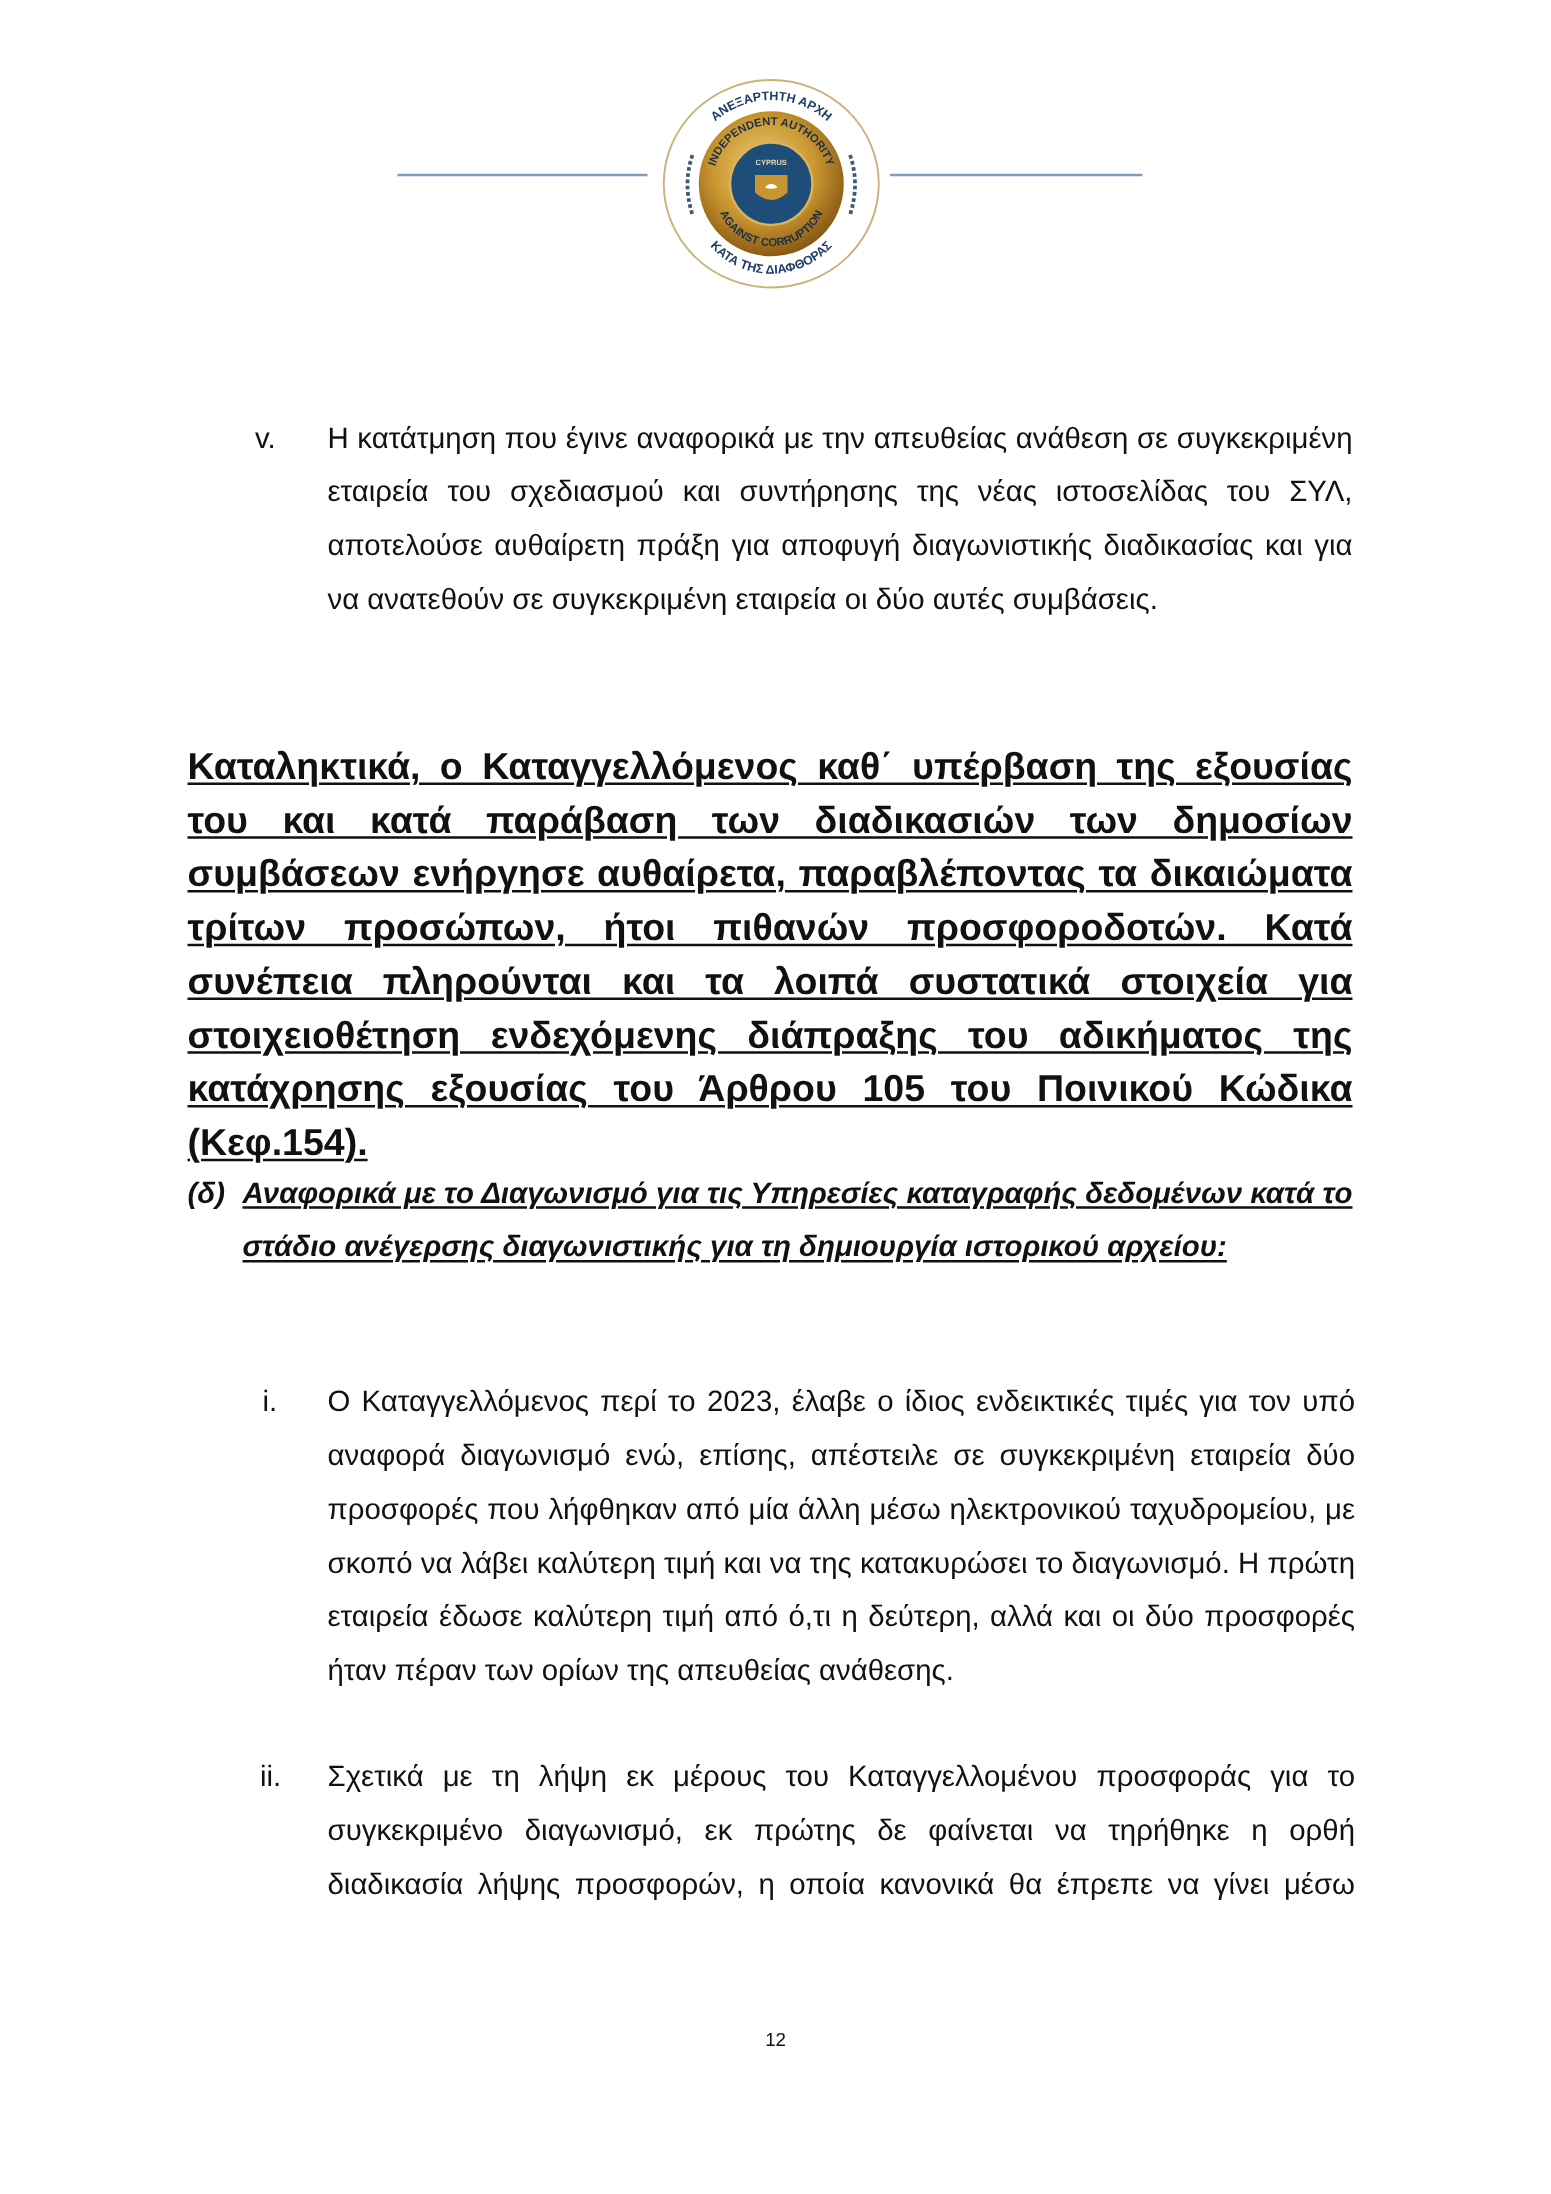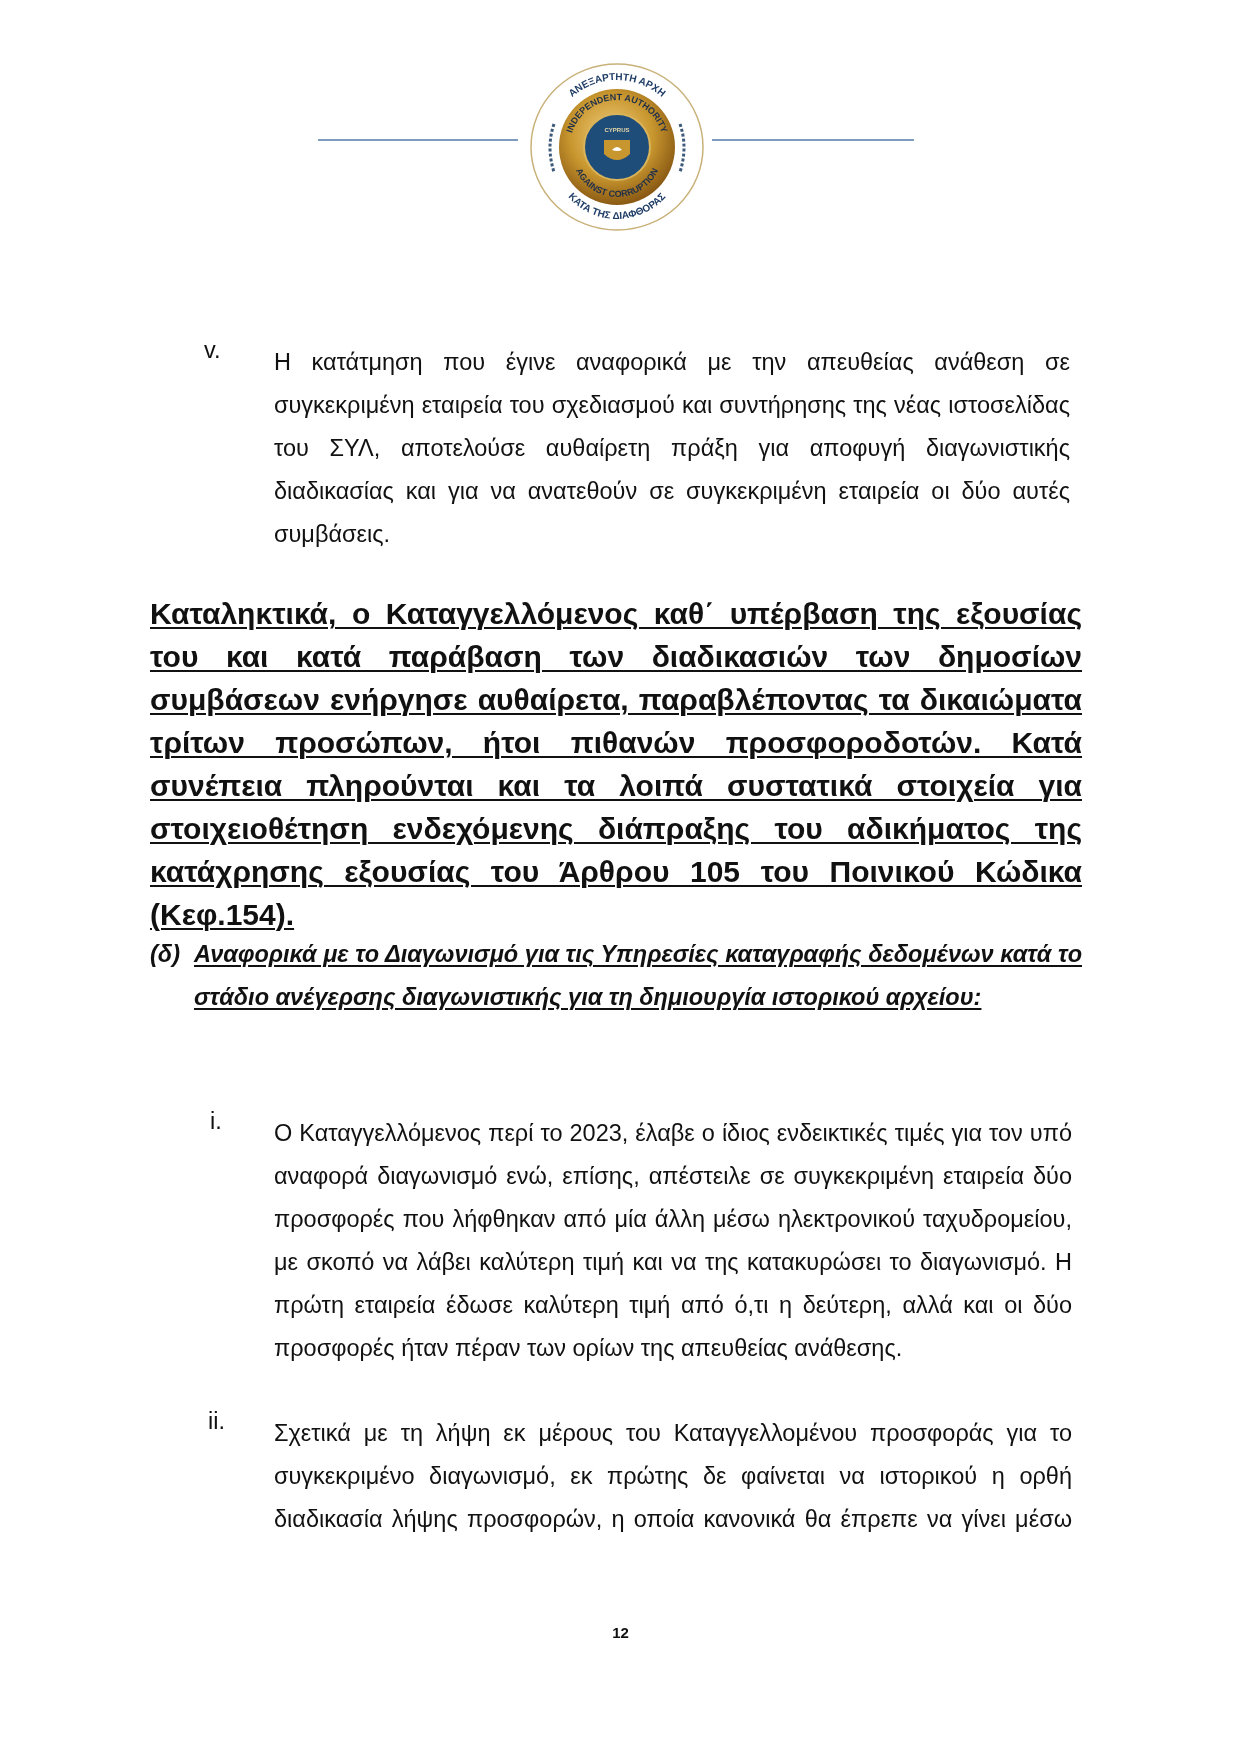--- a/index.html
+++ b/index.html
@@ -13,34 +13,34 @@
   }
   .rule.left { left: 318px; width: 200px; }
   .rule.right { left: 712px; width: 202px; }
   .logo { position: absolute; left: 528px; top: 62px; width: 178px; height: 170px; }
 
   .text-block { position: absolute; font-size: 30px; line-height: 43px; text-align: justify; }
   .text-block p { margin: 0; }
   .item { position: absolute; }
   .item .num { position: absolute; left: 0; top: 0; font-size: 23.5px; line-height: 43px; }
   .item .body { position: absolute; font-size: 23.5px; line-height: 43px; text-align: justify; }
-  .item .body p { margin: 12px; text-align-last: left; }
+  .item .body p { margin: 0; text-align-last: left; }
 
   .conclusion {
     left: 150px; top: 592px; width: 932px;
     font-weight: bold; text-decoration: underline; text-decoration-thickness: 2px;
     text-underline-offset: 3px; text-align-last: left;
   }
   .heading-d { position: absolute; left: 150px; top: 933px; width: 932px; font-weight: bold; font-style: italic; font-size: 23.5px; line-height: 43px; }
   .heading-d .lbl { position: absolute; left: 0; top: 0; }
   .heading-d .txt {
     position: absolute; left: 44px; top: 0; width: 888px; text-align: justify; text-align-last: left;
     text-decoration: underline; text-decoration-thickness: 2px; text-underline-offset: 3px;
   }
-  .page-number { position: absolute; left: 0; width: 1241px; top: 1624px; text-align: center; font-size: 15px; font-weight: bold; }
+  .page-number { position: absolute; left: 0; width: 1241px; top: 1624px; text-align: center; font-size: 15px; }
 </style>
 </head>
 <body>
 
 <div class="header">
   <div class="rule left"></div>
   <div class="rule right"></div>
   <svg class="logo" viewBox="0 0 178 170">
     <defs>
       <radialGradient id="gold" cx="45%" cy="40%" r="60%">
@@ -95,17 +95,17 @@
 <div class="item" style="left:210px; top:1100px; width:874px;">
   <span class="num">i.</span>
   <div class="body" style="left:52px; width:822px;">
     <p>Ο Καταγγελλόμενος περί το 2023, έλαβε ο ίδιος ενδεικτικές τιμές για τον υπό αναφορά διαγωνισμό ενώ, επίσης, απέστειλε σε συγκεκριμένη εταιρεία δύο προσφορές που λήφθηκαν από μία άλλη μέσω ηλεκτρονικού ταχυδρομείου, με σκοπό να λάβει καλύτερη τιμή και να της κατακυρώσει το διαγωνισμό. Η πρώτη εταιρεία έδωσε καλύτερη τιμή από ό,τι η δεύτερη, αλλά και οι δύο προσφορές ήταν πέραν των ορίων της απευθείας ανάθεσης.</p>
   </div>
 </div>
 
 <div class="item" style="left:208px; top:1400px; width:876px;">
   <span class="num">ii.</span>
   <div class="body" style="left:54px; width:822px;">
-    <p style="text-align-last: justify;">Σχετικά με τη λήψη εκ μέρους του Καταγγελλομένου προσφοράς για το συγκεκριμένο διαγωνισμό, εκ πρώτης δε φαίνεται να ιστορικού η ορθή διαδικασία λήψης προσφορών, η οποία κανονικά θα έπρεπε να γίνει μέσω</p>
+    <p style="text-align-last: justify;">Σχετικά με τη λήψη εκ μέρους του Καταγγελλομένου προσφοράς για το συγκεκριμένο διαγωνισμό, εκ πρώτης δε φαίνεται να τηρήθηκε η ορθή διαδικασία λήψης προσφορών, η οποία κανονικά θα έπρεπε να γίνει μέσω</p>
   </div>
 </div>
 
 <div class="page-number">12</div>
 
 </body></html>

